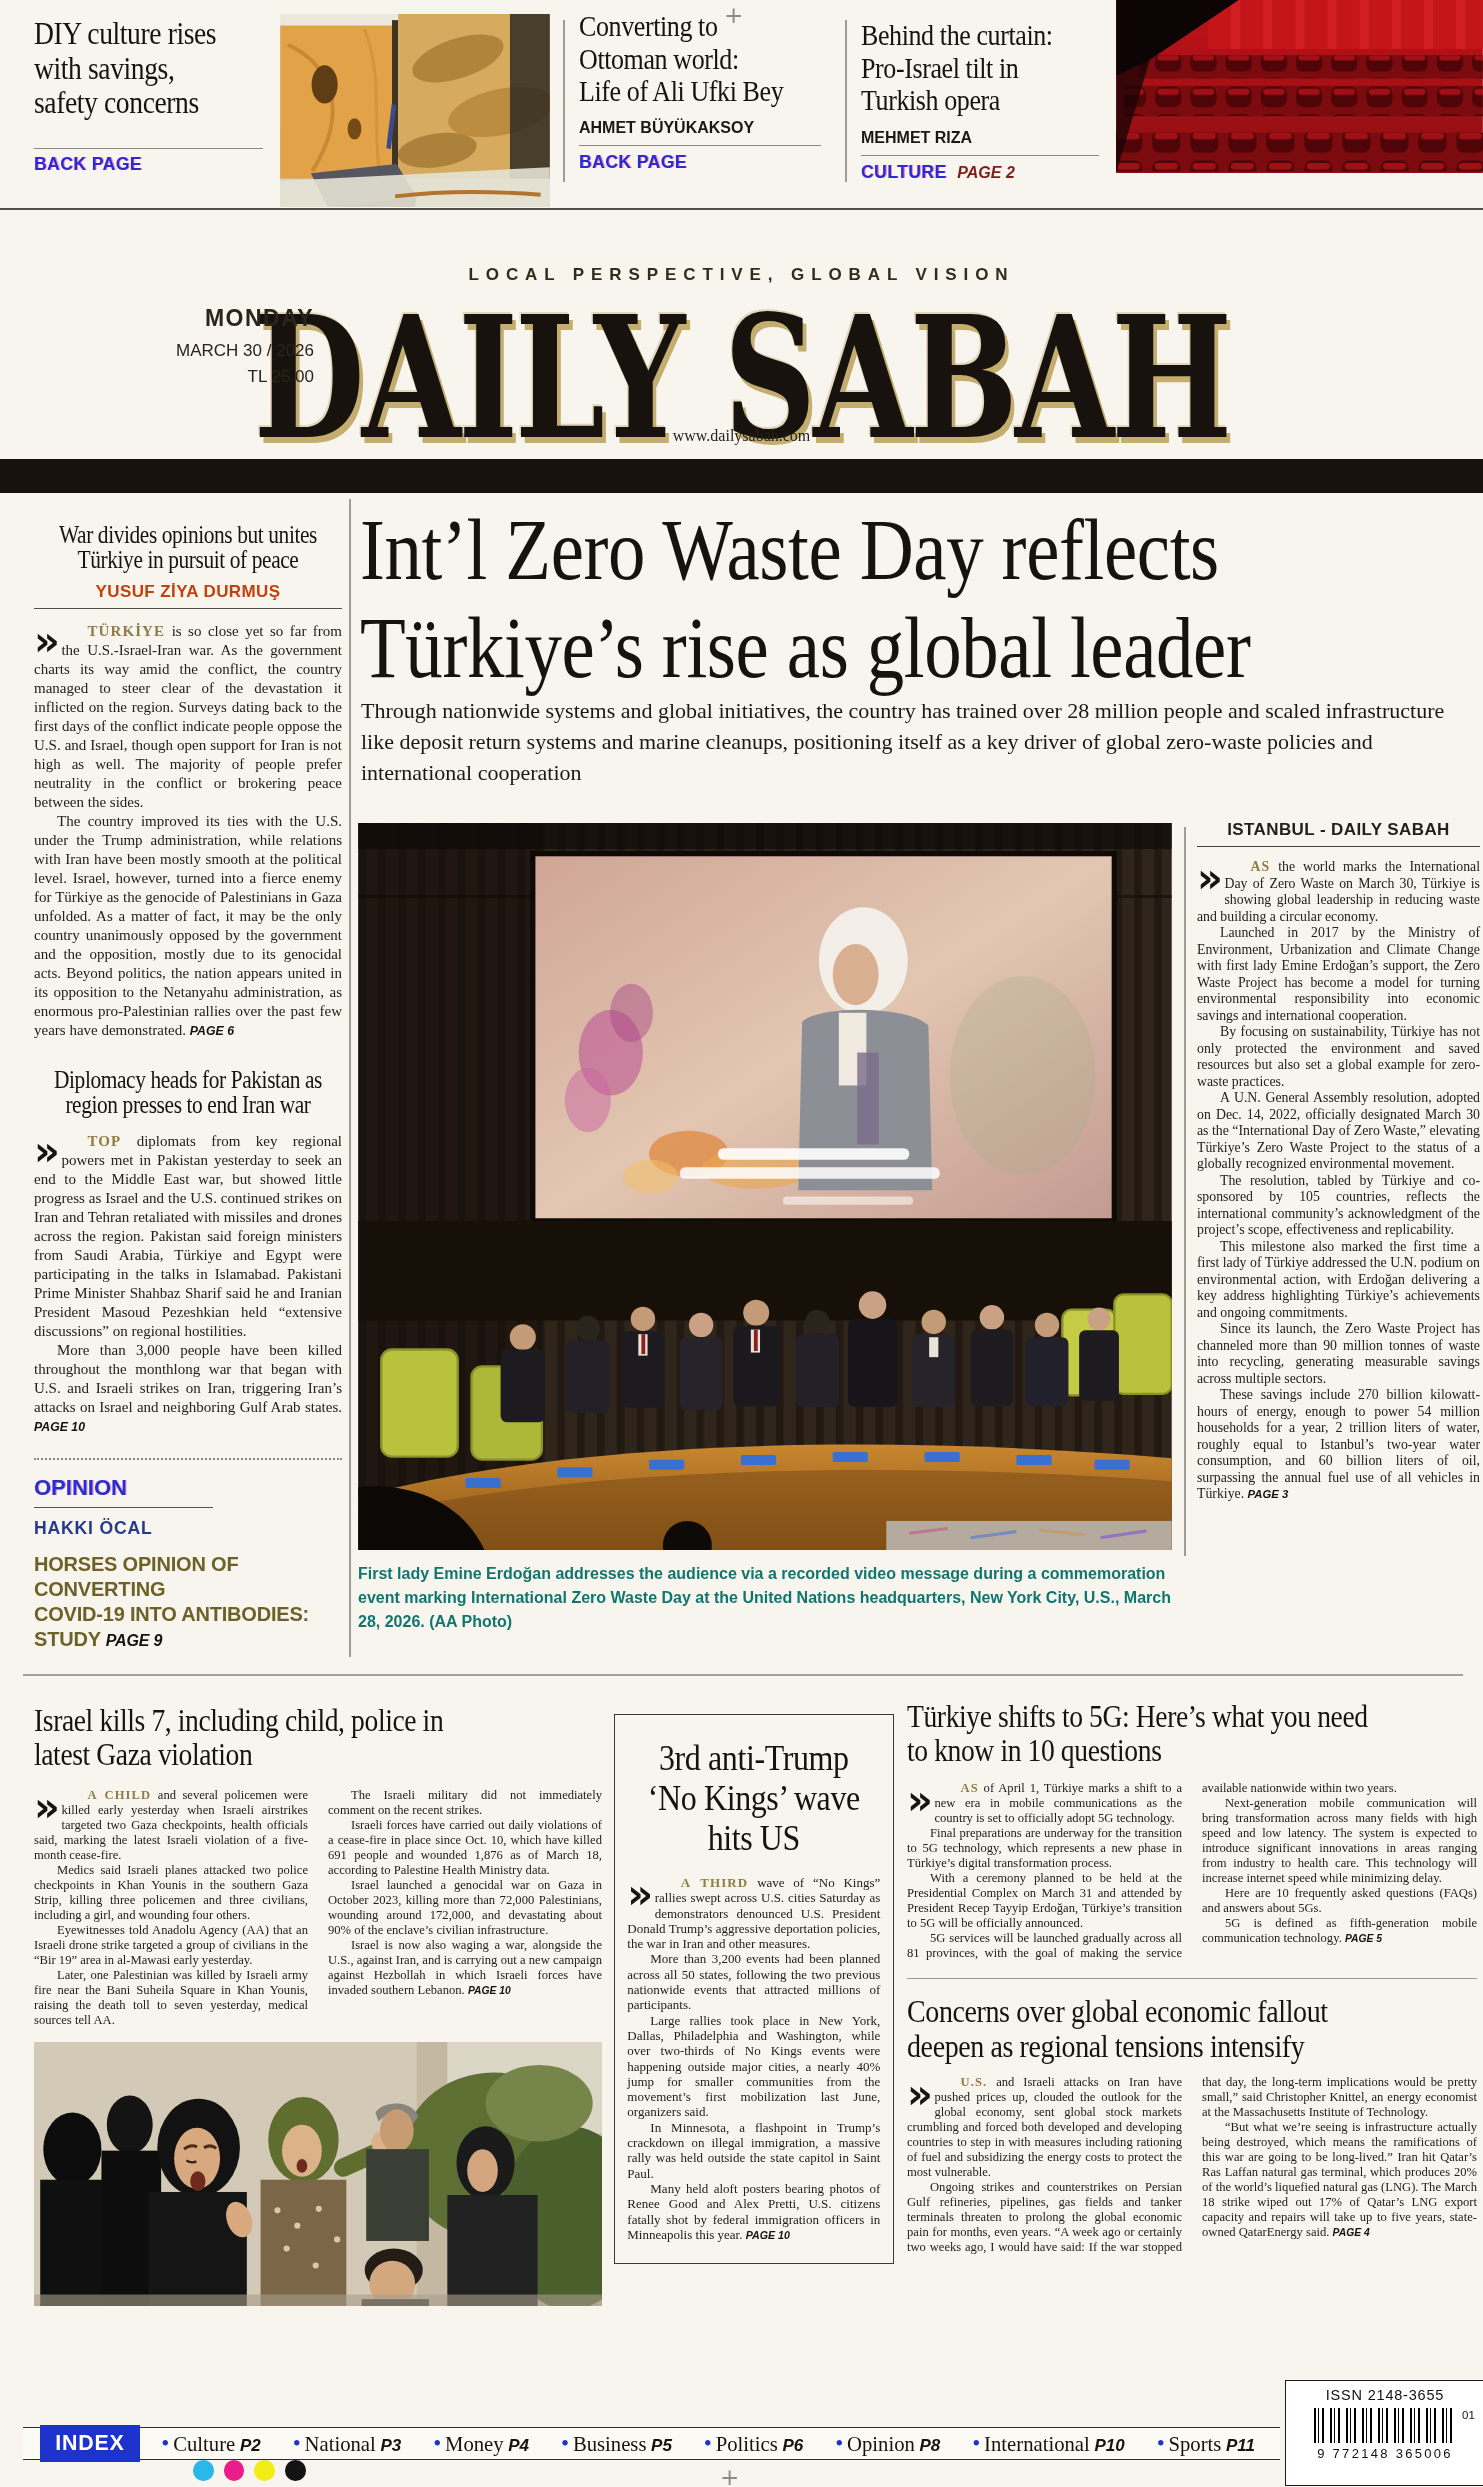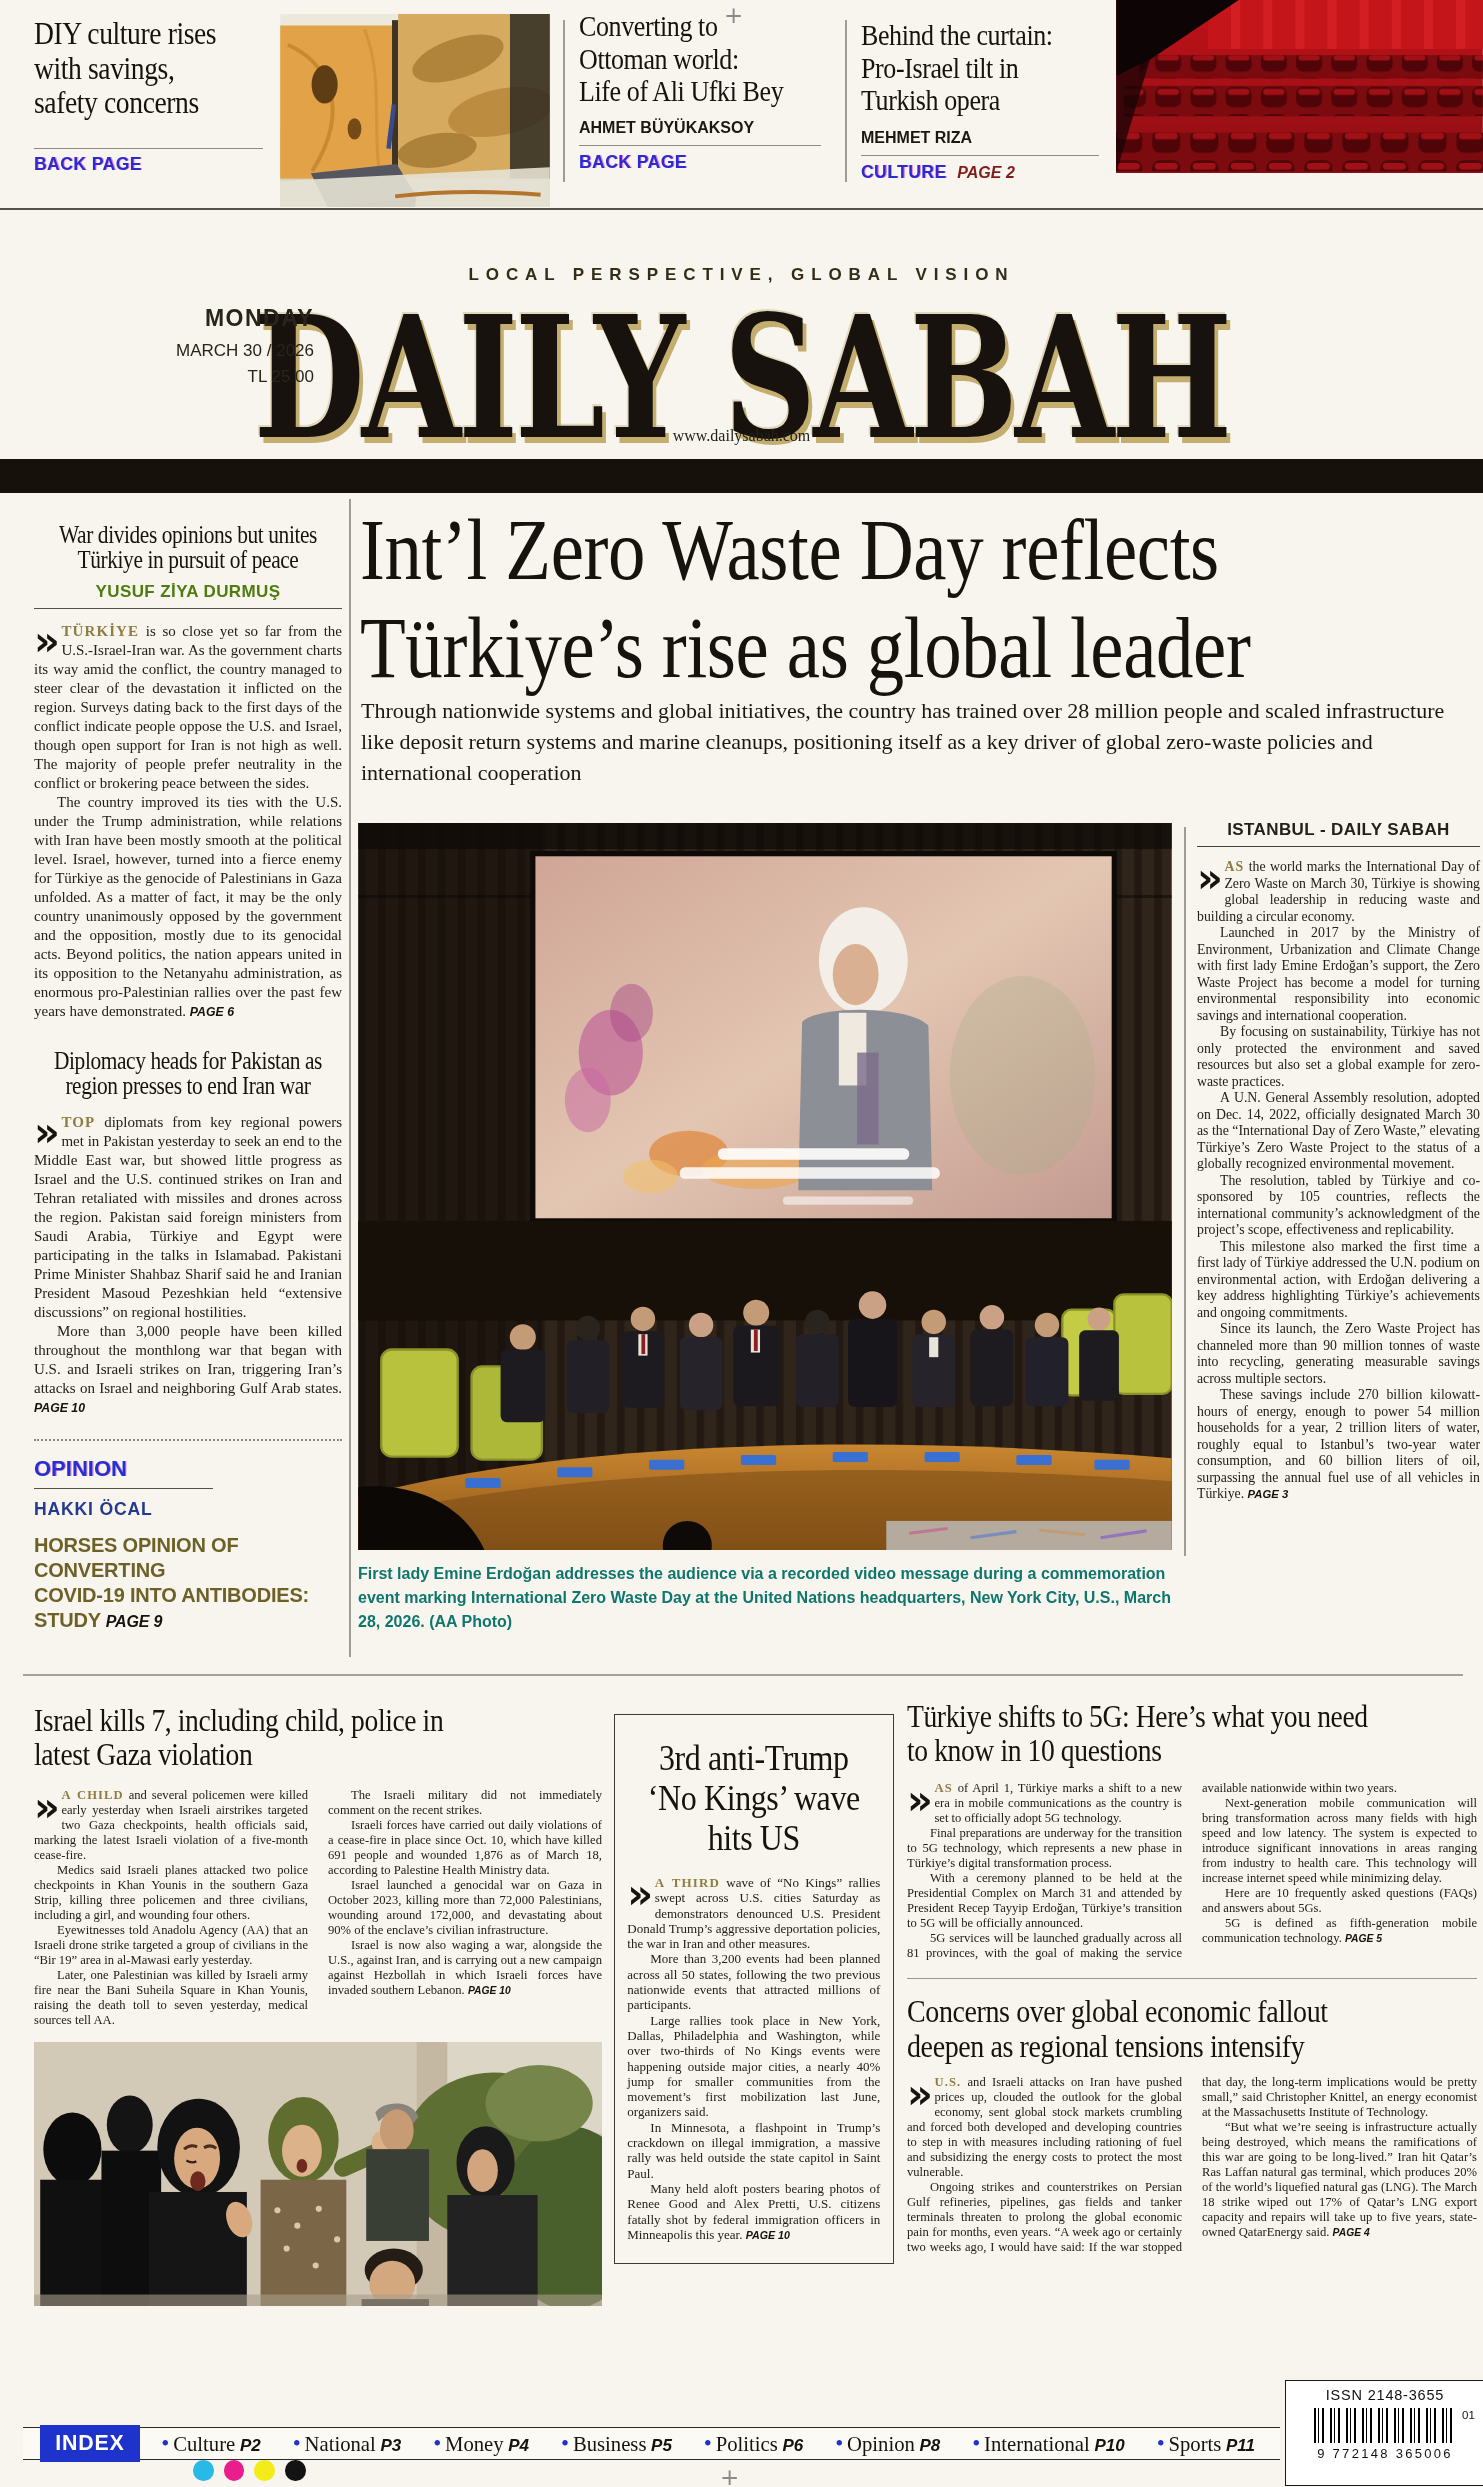--- a/index.html
+++ b/index.html
@@ -32,28 +32,28 @@
               text-shadow:3.8px 4.6px 0 rgba(186,160,88,.85),-1.5px -1.5px 0 rgba(186,160,88,.35);}
   .dateblock{position:absolute;left:107px;top:305px;width:207px;text-align:right;color:#2a241a;
              font-family:"Liberation Sans",sans-serif;}
   .dateblock .day{font-size:23px;font-weight:700;letter-spacing:1.5px;}
   .dateblock .dt{font-size:17px;margin-top:9.2px;}
   .dateblock .pr{font-size:17px;margin-top:6.1px;}
   .website{position:absolute;left:0;right:0;top:427px;text-align:center;font-size:16px;color:#25201a;}
   .blackbar{position:absolute;left:0;top:459px;width:1483px;height:34px;background:#17110c;}
   
   .byline-wrap{text-align:center;border-bottom:1.5px solid #55504a;padding-bottom:7.7px;margin-top:10.7px;}
-  .byline{font:700 17px/1 "Liberation Sans",sans-serif;color:#4d7c0f;letter-spacing:0.4px;}
+  .byline{font:700 17px/1 "Liberation Sans",sans-serif;color:#c2410c;letter-spacing:0.4px;}
   
   .body{text-align:justify;margin-top:12.3px;}
   .body p{text-indent:23px;margin:0;}
   .body p.lead-p{text-indent:0;}
   .chev{float:left;font:700 40px/0.8 "DejaVu Sans",sans-serif;color:#17130f;
         margin:3.1px 7.7px 0 0;letter-spacing:-6.1px;}
-  .lw{font-weight:700;color:#8f7c43;letter-spacing:1.1px;}
+  .lw{font-weight:700;color:#8f7c43;letter-spacing:1.1px;margin-left:26px;}
   .b-19{font-size:15px;line-height:19px;}
   .b-18{font-size:13.8px;line-height:16.5px;}
   .b-17{font-size:13px;line-height:15.3px;}
   .b-165{font-size:12.6px;line-height:15px;}
   .cols2{columns:2;column-gap:20px;}
   
   .dotrule{border-top:2.3px dotted #8a857d;margin-top:21.4px;}
   .op-label{font:700 22px/1 "Liberation Sans",sans-serif;color:#2430cf;margin-top:17px;
             text-shadow:1.1px 0.4px 0 rgba(221,0,170,.4);display:inline-block;}
   .op-rule{border-top:1.5px solid #55504a;width:58%;margin-top:7.7px;}

